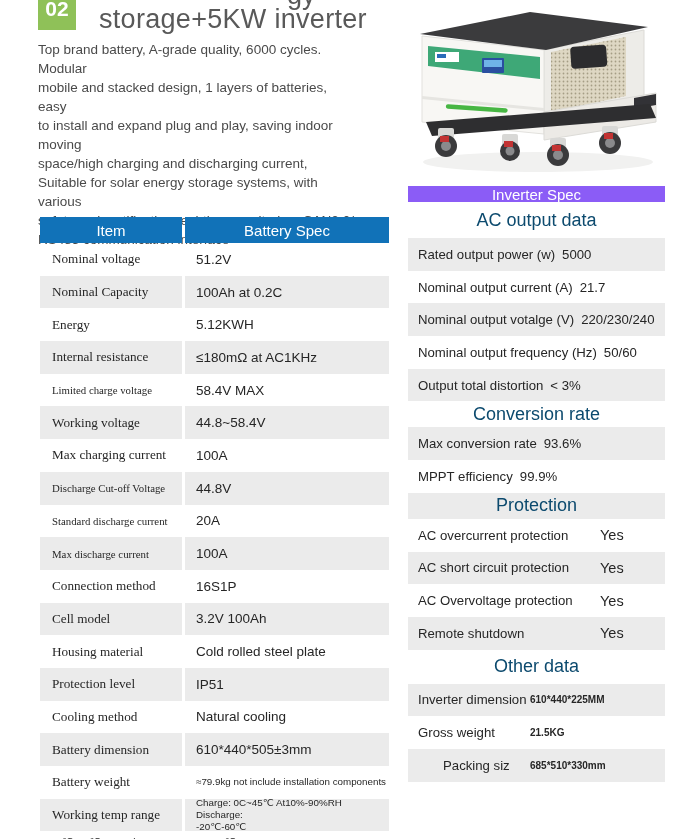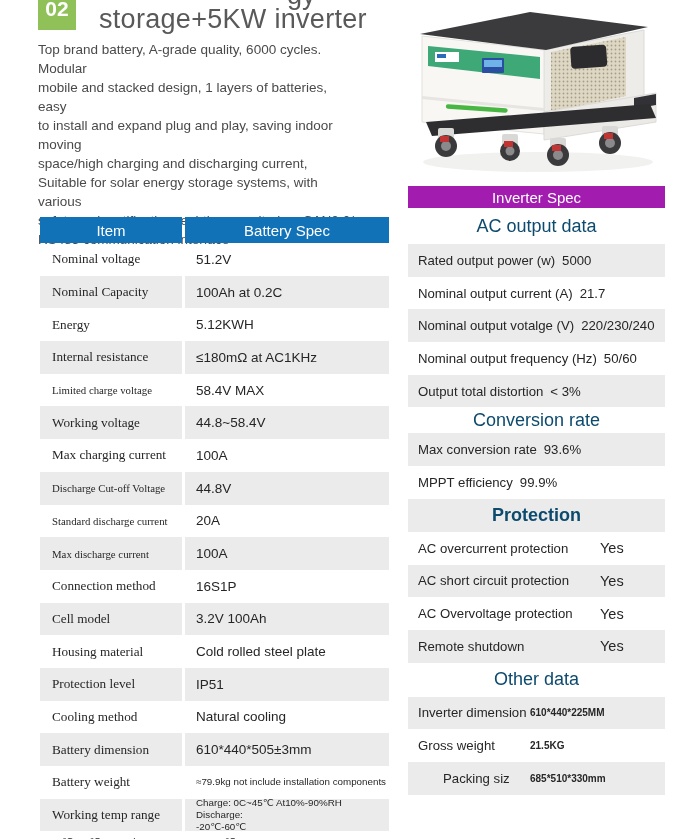--- a/index.html
+++ b/index.html
@@ -44,29 +44,29 @@
     flex:1; padding-left:11px; font-size:13.5px;
     display:flex; align-items:center; white-space:pre-line;
   }
   .g .bl, .g .bv { background:#ebebeb; }
   .slab .bl { font-size:10.8px; }
   .sval .bv { font-size:9.8px; line-height:12px; }
   .llab .bl { font-size:15.5px; color:#8a8a8a; font-weight:300; }
   
   .itable { position:absolute; left:408px; top:186px; width:257px; }
   .ihead {
-    height:22px; background:#a21caf; color:#fff; font-size:15px; font-weight:300;
+    height:16px; background:#8b5cf6; color:#fff; font-size:15px; font-weight:300;
     display:flex; align-items:center; justify-content:center;
   }
   .isec {
     display:flex; align-items:center; justify-content:center;
     color:#0c4a6e; font-size:18px;
   }
   .isec-ac { height:36px; } .isec-conv { height:26px; }
-  .isec-prot { height:33px; background:#ebebeb;font-weight:bold; } .isec-other { height:34px; }
+  .isec-prot { height:26px; background:#ebebeb; } .isec-other { height:34px; }
   .irow {
     position:relative; height:32.7px; display:flex; align-items:center;
     padding-left:10px; font-size:13.2px;
   }
   .irow.g { background:#ebebeb; }
   .irow .val { margin-left:7px; }
   .irow.yes .val { position:absolute; left:192px; margin:0; font-size:14.5px; }
   .irow.dim .val { position:absolute; left:122px; margin:0; font-size:10px;font-weight:bold; }
   .irow.indent .lab { padding-left:25px; }
 </style>

